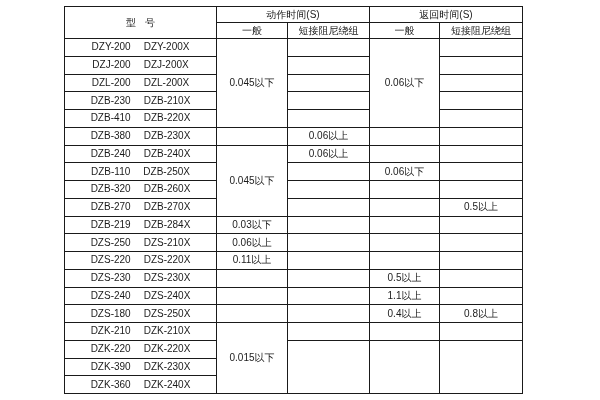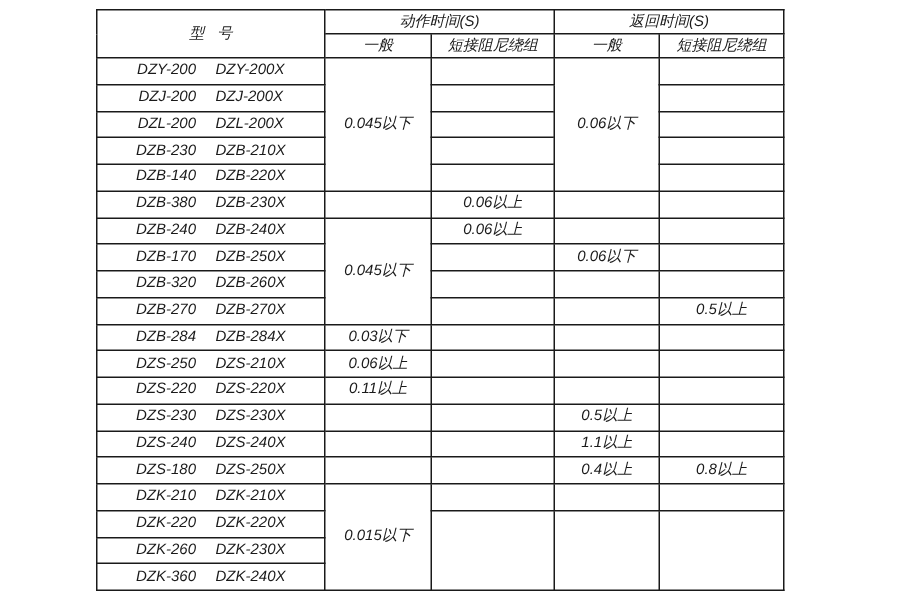--- a/index.html
+++ b/index.html
@@ -1,18 +1,18 @@
 <!DOCTYPE html>
 <html><head>
 <meta charset="utf-8">
 <style>
   html,body{margin:0;padding:0;background:#ffffff;}
   body{width:600px;height:400px;overflow:hidden;position:relative;
        font-family:"Liberation Sans","DejaVu Sans",sans-serif;color:#1a1a1a;}
-  .stage{position:absolute;left:64px;top:6px;font-style:italic;}
+  .stage{position:absolute;left:64px;top:6px;}
   table.spec{border-collapse:collapse;table-layout:fixed;width:458px;
              border:1px solid #1a1a1a;}
   table.spec td, table.spec th{border:1px solid #1a1a1a;padding:0;
              font-weight:normal;font-size:10px;line-height:1;
              text-align:center;vertical-align:middle;
              white-space:nowrap;overflow:hidden;}
   thead tr{height:16px;}
   tbody tr{height:17.75px;}
   th.model-hdr{word-spacing:6px;font-size:10px;}
   td.model span{display:inline-block;}
@@ -61,58 +61,58 @@
       <td class="model"><span>DZL-200</span><span>DZL-200X</span></td>
       <td></td>
       <td></td>
     </tr>
     <tr>
       <td class="model"><span>DZB-230</span><span>DZB-210X</span></td>
       <td></td>
       <td></td>
     </tr>
     <tr>
-      <td class="model"><span>DZB-140</span><span>DZB-220X</span></td>
+      <td class="model"><span>DZB-410</span><span>DZB-220X</span></td>
       <td></td>
       <td></td>
     </tr>
     <tr>
       <td class="model"><span>DZB-380</span><span>DZB-230X</span></td>
       <td></td>
       <td>0.06以上</td>
       <td></td>
       <td></td>
     </tr>
     <tr>
       <td class="model"><span>DZB-240</span><span>DZB-240X</span></td>
       <td rowspan="4">0.045以下</td>
       <td>0.06以上</td>
       <td></td>
       <td></td>
     </tr>
     <tr>
-      <td class="model"><span>DZB-170</span><span>DZB-250X</span></td>
+      <td class="model"><span>DZB-110</span><span>DZB-250X</span></td>
       <td></td>
       <td>0.06以下</td>
       <td></td>
     </tr>
     <tr>
       <td class="model"><span>DZB-320</span><span>DZB-260X</span></td>
       <td></td>
       <td></td>
       <td></td>
     </tr>
     <tr>
       <td class="model"><span>DZB-270</span><span>DZB-270X</span></td>
       <td></td>
       <td></td>
       <td>0.5以上</td>
     </tr>
     <tr>
-      <td class="model"><span>DZB-284</span><span>DZB-284X</span></td>
+      <td class="model"><span>DZB-219</span><span>DZB-284X</span></td>
       <td>0.03以下</td>
       <td></td>
       <td></td>
       <td></td>
     </tr>
     <tr>
       <td class="model"><span>DZS-250</span><span>DZS-210X</span></td>
       <td>0.06以上</td>
       <td></td>
       <td></td>
@@ -153,20 +153,20 @@
       <td></td>
       <td></td>
     </tr>
     <tr>
       <td class="model"><span>DZK-220</span><span>DZK-220X</span></td>
       <td rowspan="3"></td>
       <td rowspan="3"></td>
       <td rowspan="3"></td>
     </tr>
     <tr>
-      <td class="model"><span>DZK-260</span><span>DZK-230X</span></td>
+      <td class="model"><span>DZK-390</span><span>DZK-230X</span></td>
     </tr>
     <tr>
       <td class="model"><span>DZK-360</span><span>DZK-240X</span></td>
     </tr>
   </tbody>
 </table>
 </div>
 
 </body></html>

